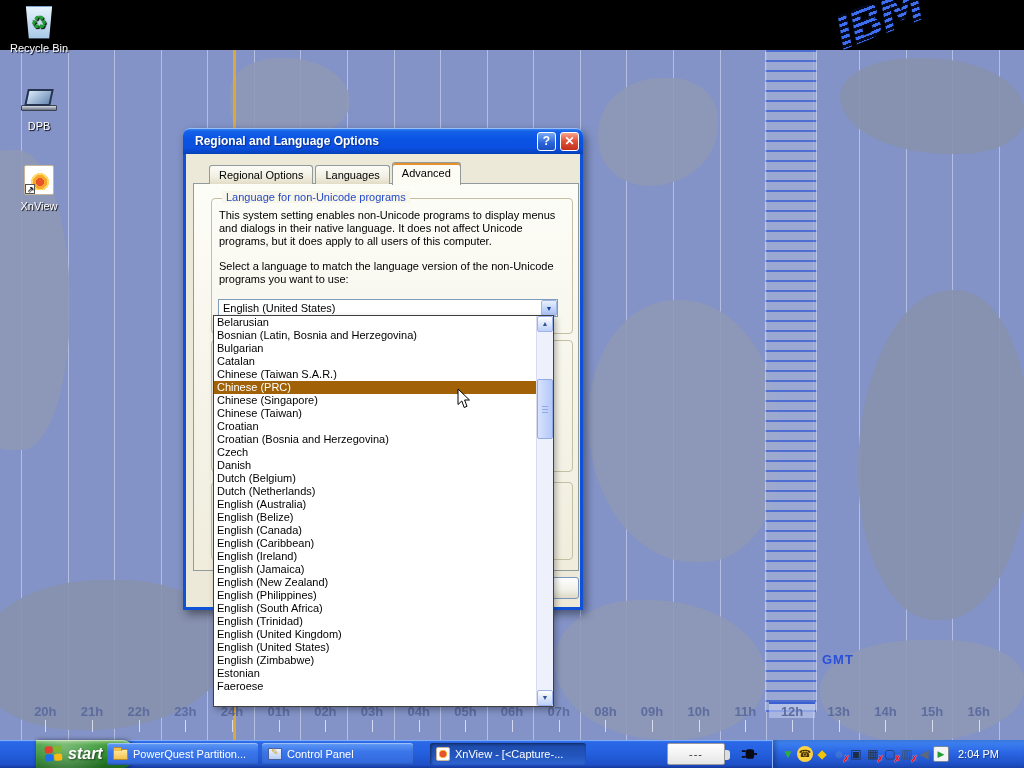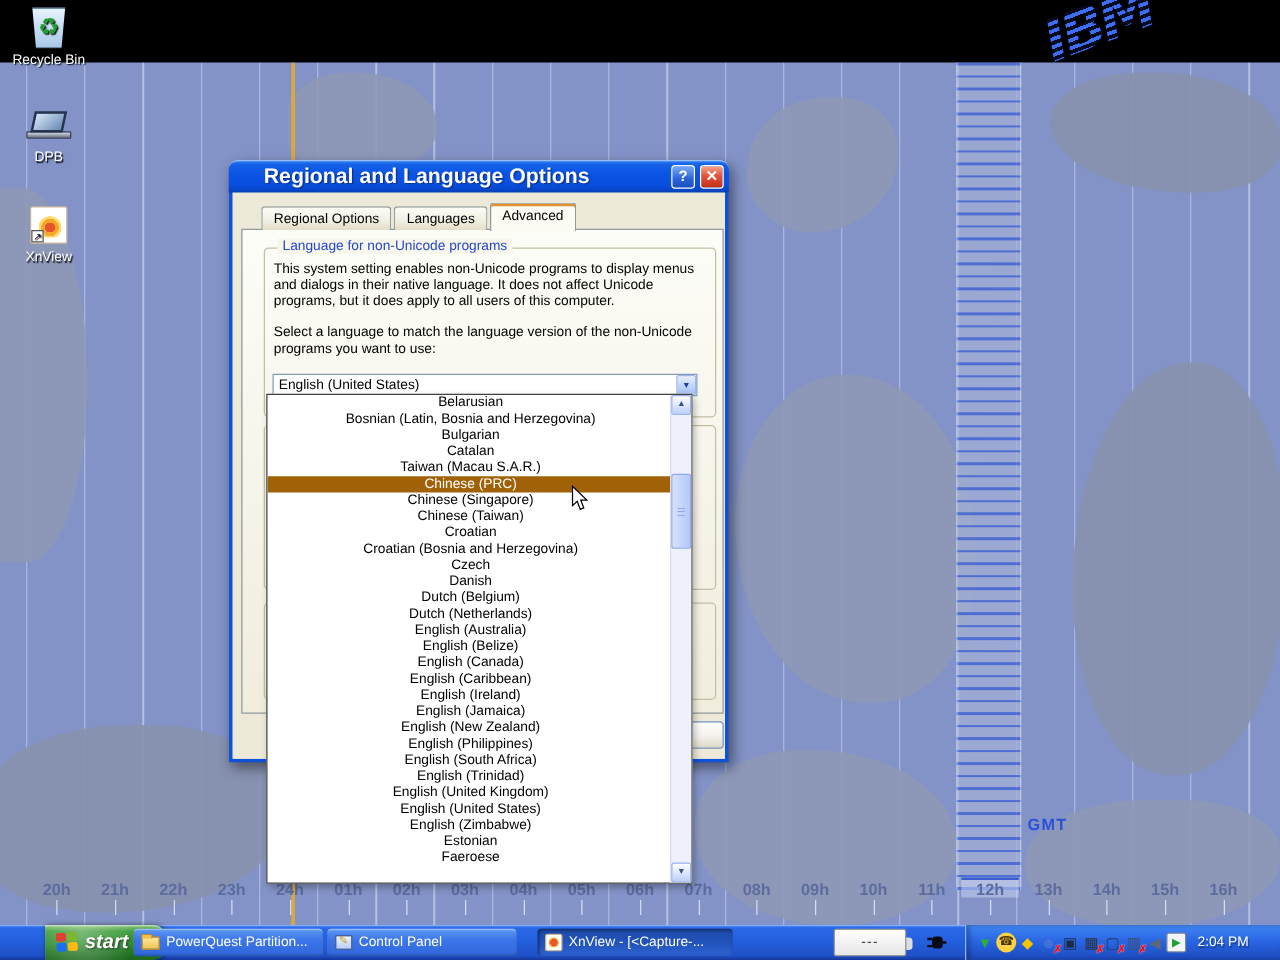--- a/index.html
+++ b/index.html
@@ -48,21 +48,21 @@
   .shortcut-badge { position:absolute; left:0; bottom:0; width:10px; height:10px; background:#fff; border:1px solid #555;
     font-size:8px; line-height:9px; color:#000; text-align:center; }
 
   
   .dialog { position:absolute; left:183px; top:128px; width:400px; height:482px; z-index:20;
     background:#ece9d8; border-radius:8px 8px 0 0; box-shadow:3px 4px 10px rgba(0,0,0,.45);
     border-left:3px solid #0f52d8; border-right:3px solid #0f52d8; border-bottom:3px solid #0f52d8; font-size:11px; }
   .titlebar { position:absolute; left:-3px; top:0; width:400px; height:26px; border-radius:7px 7px 0 0;
     background:linear-gradient(180deg,#4a90f4 0%,#1563e8 12%,#0b54e4 40%,#0a4fe0 75%,#0646c8 92%,#0340b4 100%);
     display:flex; align-items:center; box-shadow:inset 0 1px 0 rgba(255,255,255,.45); }
-  .title-text { color:#fff; font-weight:bold; font-size:17px; padding-left:28px; flex:1;
+  .title-text { color:#fff; font-weight:bold; font-size:12px; padding-left:12px; flex:1;
     text-shadow:1px 1px 1px #0a2f86; white-space:nowrap; }
   .tb-btn { width:19px; height:19px; border-radius:3px; border:1px solid #fff; margin-right:4px;
     color:#fff; font-weight:bold; font-size:12px; line-height:17px; text-align:center; cursor:default; }
   .tb-help { background:linear-gradient(#7aaaf6,#2a63d8 60%,#1c4fc0); }
   .tb-close { background:linear-gradient(#f6a58d,#e2543a 45%,#c1301a); }
 
   .tabs { position:absolute; left:23px; top:33px; display:flex; align-items:flex-end; height:23px; z-index:3; }
   .tab { height:19px; line-height:18px; padding:0 9px; background:linear-gradient(#fcfcf8,#f1efe2 60%,#e2ddc6);
     border:1px solid #919b9c; border-bottom:none; border-radius:3px 3px 0 0; margin-right:2px; color:#000; cursor:default; }
   .tab.selected { height:23px; line-height:21px; background:#fcfbf4; box-shadow:inset 0 2px 0 #e6902c; position:relative; margin-bottom:-1px; }
@@ -81,21 +81,21 @@
   .combo-value { flex:1; line-height:16px; padding-left:4px; white-space:nowrap; overflow:hidden; }
   .combo-btn { width:16px; background:linear-gradient(#e9effc,#c4d6f8 50%,#a9c2f4); border:1px solid #9db6e4; border-radius:2px;
     color:#1b3e9b; font-size:7px; line-height:15px; text-align:center; }
 
   .btn-partial { position:absolute; left:317px; top:449px; width:76px; height:22px; border-radius:3px;
     background:linear-gradient(#fefefe,#f1f0e8 60%,#ddd9c6); border:1px solid #7a96c0; cursor:default; }
 
   
   .listbox { position:absolute; left:213px; top:315px; width:341px; height:392px; background:#fff; border:1px solid #404040; z-index:40;
     box-shadow:2px 3px 6px rgba(0,0,0,.3); }
-  .list-items { position:absolute; left:0; top:0; right:17px; bottom:0; overflow:hidden;text-align:center; }
+  .list-items { position:absolute; left:0; top:0; right:17px; bottom:0; overflow:hidden; }
   .list-items div { height:13px; line-height:13px; padding-left:3px; font-size:11px; color:#000; white-space:nowrap; cursor:default; }
   .list-items div.selected { background:#a16207; color:#fff; }
   .vsb { position:absolute; right:0; top:0; bottom:0; width:17px; background:#eef1fb; border-left:1px solid #d8dced; }
   .vsb-btn { position:absolute; left:0; width:16px; height:16px; background:linear-gradient(#fdfeff,#d7e2fb 60%,#bcd0f8);
     border:1px solid #9cb3ef; border-radius:2px; color:#35548f; font-size:7px; line-height:14px; text-align:center; cursor:default; }
   .vsb-up { top:0; }
   .vsb-down { bottom:0; }
   .vsb-thumb { position:absolute; left:0; top:63px; width:16px; height:60px; background:linear-gradient(90deg,#d7e2fc,#b4c8f8);
     border:1px solid #92a9ea; border-radius:2px; cursor:default; }
   .vsb-thumb::after { content:""; position:absolute; left:4px; right:4px; top:26px; height:7px;
@@ -282,21 +282,21 @@
     <div class="btn-partial"></div>
   </div>
 
   <div class="listbox">
     <div class="list-items">
 
     <div><span>Belarusian</span></div>
         <div><span>Bosnian (Latin, Bosnia and Herzegovina)</span></div>
         <div><span>Bulgarian</span></div>
         <div><span>Catalan</span></div>
-        <div><span>Taiwan (Macau S.A.R.)</span></div>
+        <div><span>Chinese (Taiwan S.A.R.)</span></div>
         <div class="selected"><span>Chinese (PRC)</span></div>
         <div><span>Chinese (Singapore)</span></div>
         <div><span>Chinese (Taiwan)</span></div>
         <div><span>Croatian</span></div>
         <div><span>Croatian (Bosnia and Herzegovina)</span></div>
         <div><span>Czech</span></div>
         <div><span>Danish</span></div>
         <div><span>Dutch (Belgium)</span></div>
         <div><span>Dutch (Netherlands)</span></div>
         <div><span>English (Australia)</span></div>

